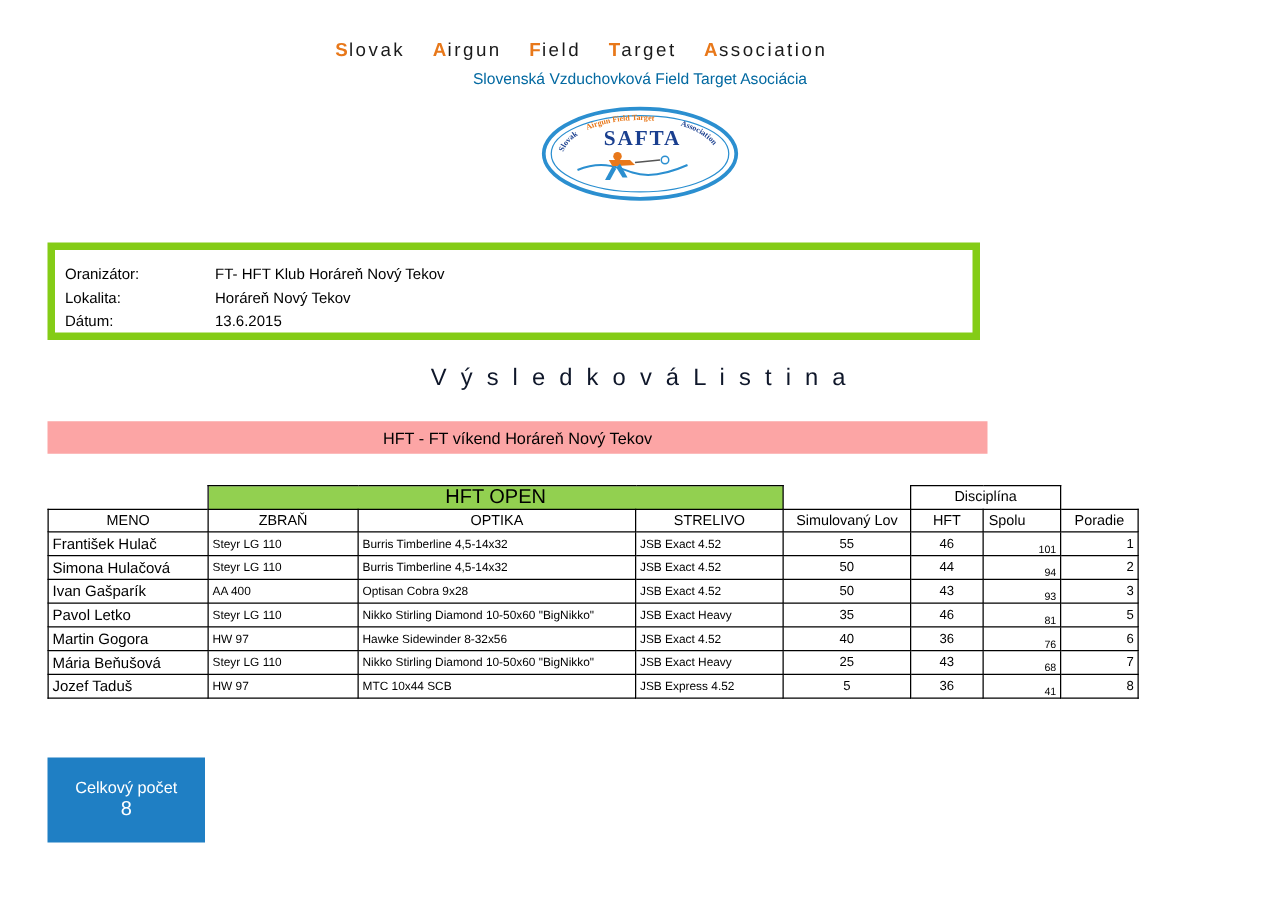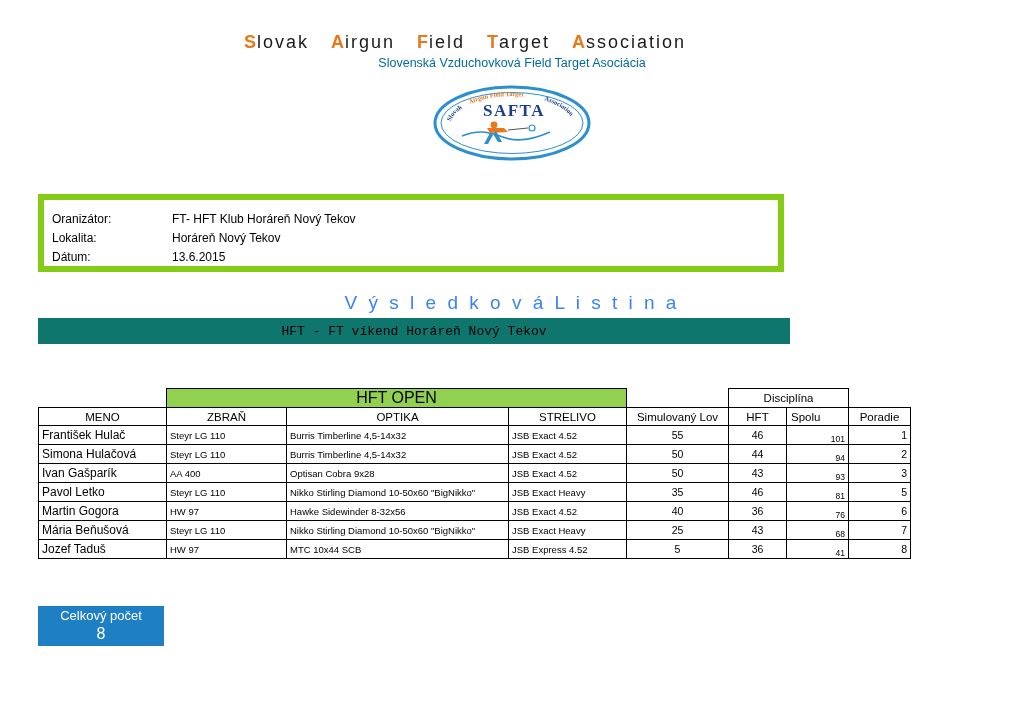--- a/index.html
+++ b/index.html
@@ -21,21 +21,21 @@
     height: 723px;
   }
 
   
   .org-title {
     position: absolute;
     top: 32px;
     left: 0;
     width: 930px;
     text-align: center;
-    font-size: 18px;
+    font-size: 15px;
     letter-spacing: 0.5px;
     white-space: nowrap;
   }
   .org-title .word {
     margin-right: 22px;
     color: #1a1a1a;
   }
   .org-title .word:last-child { margin-right: 0; }
   .org-title .cap {
     color: #e8781a;
@@ -90,37 +90,36 @@
 
   
   .doc-title {
     position: absolute;
     top: 292px;
     left: 0;
     width: 1024px;
     text-align: center;
     font-size: 19px;
     letter-spacing: 3px;
-    color: #3b82f6;
+    color: #0f172a;
   }
 
   
   .banner {
     position: absolute;
     left: 38px;
-    top: 318px;
+    top: 337px;
     width: 752px;
     height: 26px;
-    background: #0f766e;
+    background: #fca5a5;
     display: flex;
     align-items: center;
     justify-content: center;
     font-size: 13px;
     color: #000;
-    font-family: Liberation Mono, monospace;
   }
 
   
   .tbl-wrap {
     position: absolute;
     left: 38px;
     top: 388px;
     width: 872px;
   }
   table.results {
@@ -166,21 +165,21 @@
   .cell-spolu { text-align: right; font-size: 8.5px; padding-right: 4px; vertical-align: bottom; }
   .cell-rank { text-align: right; font-size: 10.5px; padding-right: 5px; }
   tr.data-row td { height: 19px; }
 
   
   .count-box {
     position: absolute;
     left: 38px;
     top: 606px;
     width: 126px;
-    height: 40px;
+    height: 68px;
     background: #1f7fc4;
     color: #ffffff;
     display: flex;
     flex-direction: column;
     align-items: center;
     justify-content: center;
   }
   .count-label { font-size: 13px; line-height: 16px; }
   .count-value { font-size: 16px; line-height: 20px; }
 </style>

